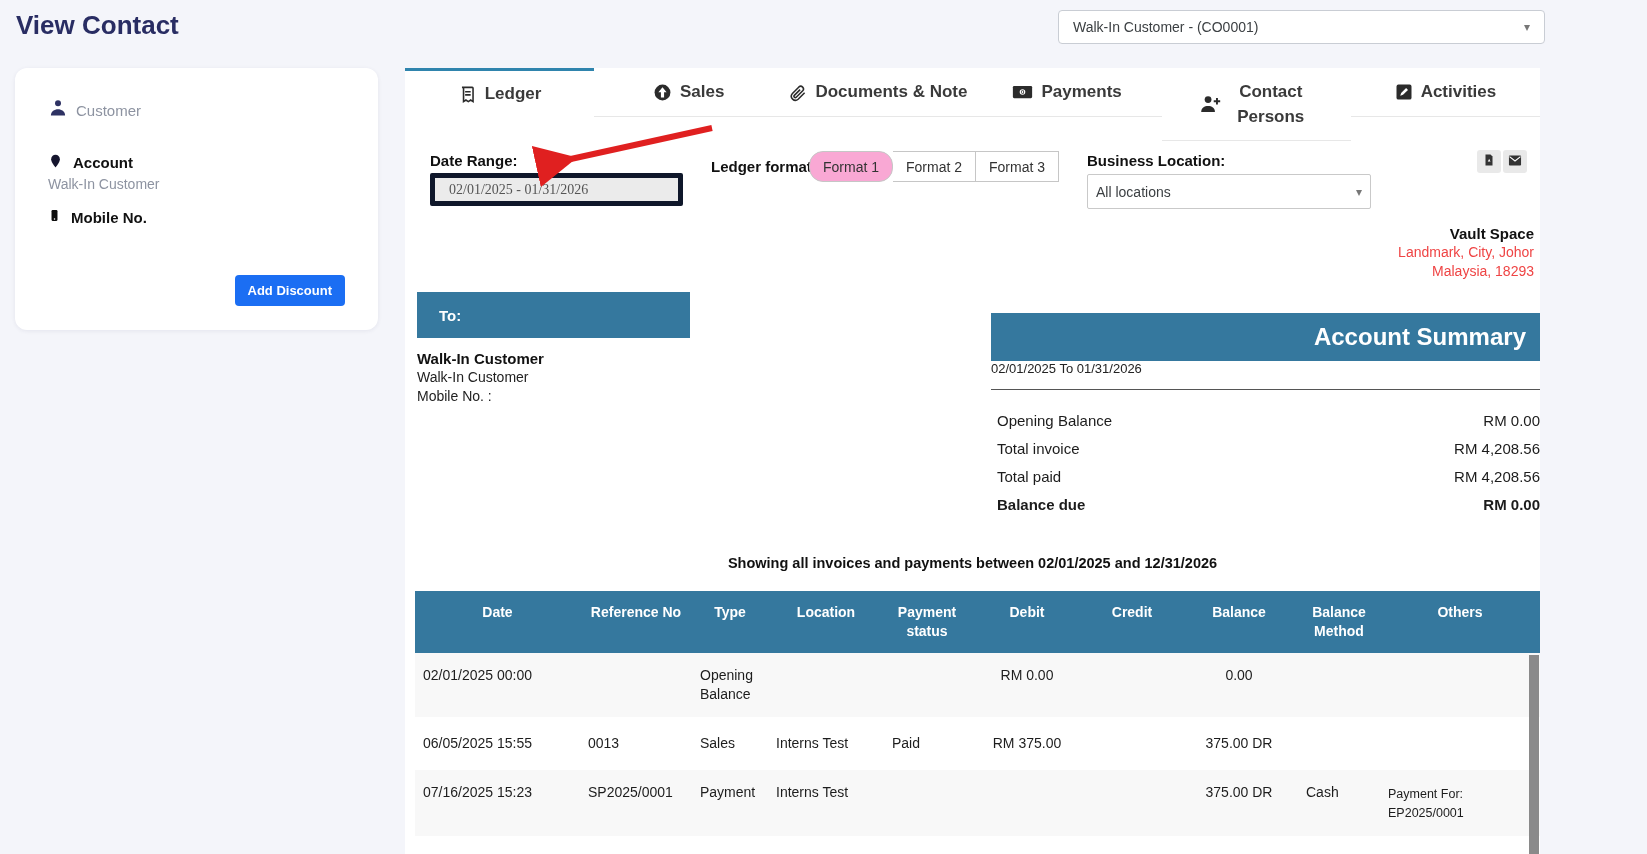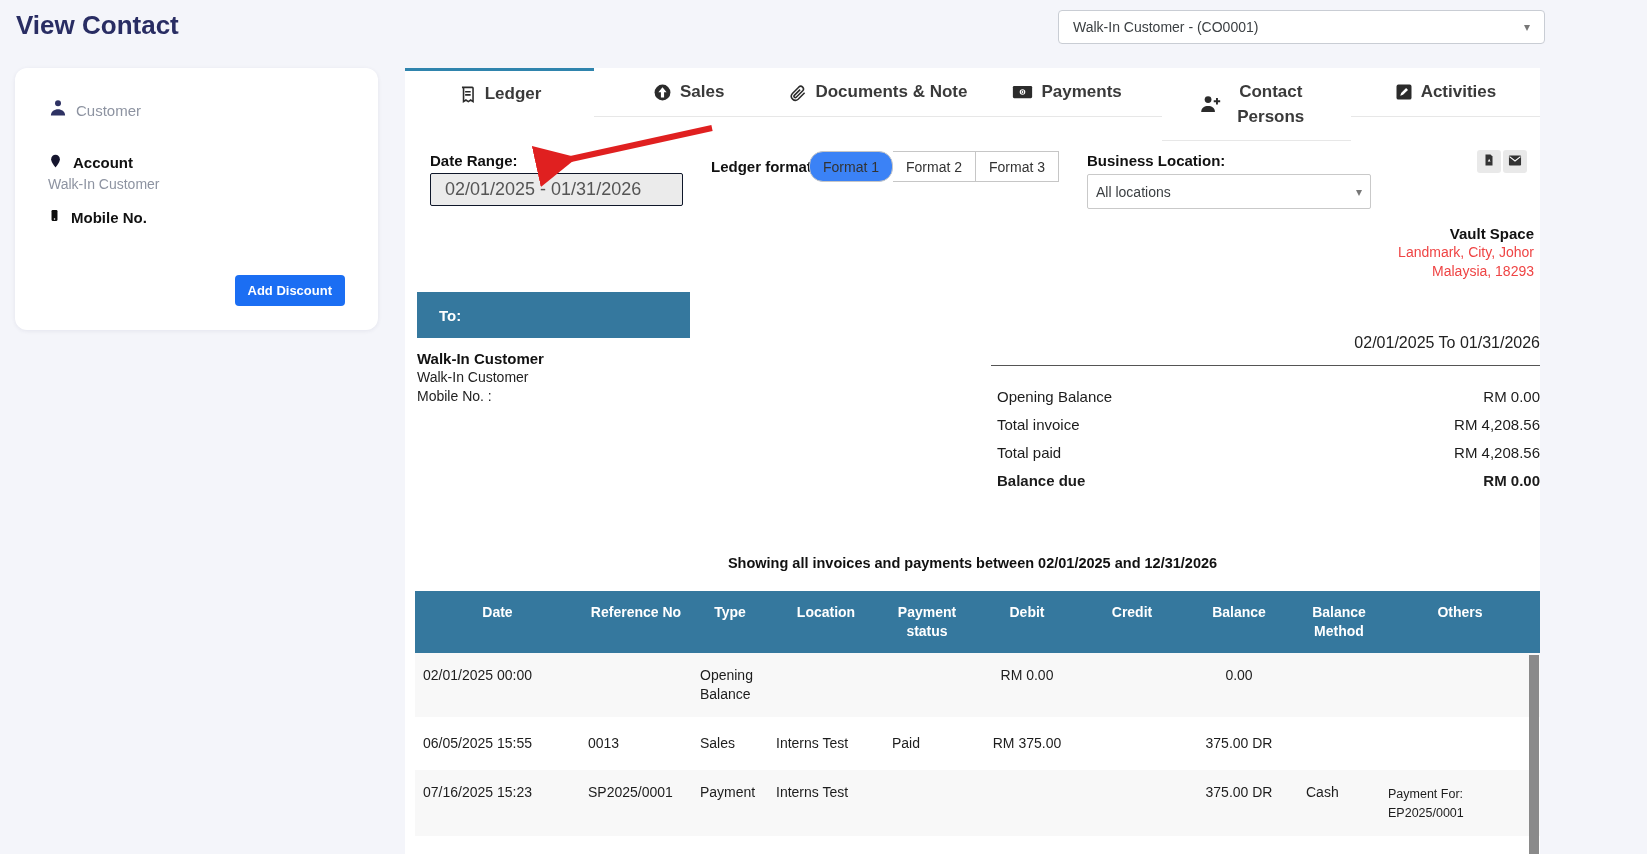--- a/index.html
+++ b/index.html
@@ -28,45 +28,45 @@
   .tabs { display:flex; align-items:flex-start; width:100%; }
   .tab { flex:1; height:49px; display:flex; align-items:center; justify-content:center; gap:8px;
     font-size:17px; font-weight:bold; color:#3a3a3a; border-bottom:1px solid #e7e7e7; cursor:pointer; background:#fff; }
   .tab.active { border-top:3px solid #2f84ad; border-bottom:none; }
   .tab .ticon { display:flex; align-items:center; color:#2b2b2b; }
   .tab.tall { height:73px; }
   .tab.tall .tlabel { max-width:84px; text-align:center; line-height:25px; }
 
   .flt-label { position:absolute; font-size:15px; font-weight:bold; color:#111;text-align:center; }
   .date-input { position:absolute; left:25px; top:105px; width:253px; height:33px; background:#ebebeb;
-    border:1px solid #0f172a; border-radius:2px; font-size:18px; color:#555; padding-left:14px; font-family:Liberation Sans, sans-serif; }
+    border:5px solid #0f172a; border-radius:2px; font-size:14px; color:#555; padding-left:14px; font-family:Liberation Serif, serif; }
   .format-group { position:absolute; left:404px; top:83px; display:flex; }
   .fmt-btn { height:31px; padding:0 13px; font-size:14px; color:#333; background:#fff; border:1px solid #c6c6c6;
     border-left:none; cursor:pointer; font-family:inherit; white-space:nowrap; }
   .fmt-btn:first-child { border-left:1px solid #c6c6c6; }
-  .fmt-btn.active { background:#3b82f6;border-radius:14px; }
+  .fmt-btn.active { background:#f9a8d4;border-radius:14px; }
   .loc-select { position:absolute; left:682px; top:106px; width:284px; height:35px; background:#fff;
     border:1px solid #c9c9c9; border-radius:2px; display:flex; align-items:center; padding:0 8px; cursor:pointer; }
   .loc-select .val { flex:1; font-size:14px; color:#3c4043; }
   .mini-btn { position:absolute; top:82px; width:24px; height:23px; background:#e9e9e9; border:none; border-radius:3px;
     display:flex; align-items:center; justify-content:center; cursor:pointer; color:#333; }
   .biz-info { position:absolute; right:6px; top:156px; text-align:right; line-height:19px; }
   .biz-name { font-size:15px; font-weight:bold; color:#111; }
   .biz-line { font-size:14px; color:#ef4444; }
 
   .to-bar { position:absolute; left:12px; top:224px; width:273px; height:46px; background:#35789e; color:#fff;
     font-size:15px; font-weight:bold; display:flex; align-items:center; padding-left:22px; }
   .recipient { position:absolute; left:12px; top:281px; line-height:19px; }
   .recip-name { font-size:15px; font-weight:bold; color:#111; }
   .recip-line { font-size:14px; color:#222; }
 
   .summary { position:absolute; left:586px; top:245px; width:549px; }
   .summary-bar { height:48px; background:#35789e; color:#fff; font-size:24px; font-weight:bold;
     display:flex; align-items:center; justify-content:flex-end; padding-right:14px; }
-  .summary-period { text-align:right; font-size:16px; color:#222; margin-top:21px; }
+  .summary-period { text-align:left; font-size:13px; color:#222; margin-top:0; }
   .summary hr { border:none; border-top:1px solid #555; margin-top:13px; }
   .summary-rows { margin-top:16px; }
   .srow { display:flex; justify-content:space-between; font-size:15px; color:#1c1c1c; height:28px; align-items:center; padding-left:6px; }
   .srow.bold { font-weight:bold; }
 
   .caption { position:absolute; left:0; top:487px; width:100%; text-align:center; font-size:14.5px; font-weight:bold; color:#111; }
 
   .ledger-table { position:absolute; left:10px; top:523px; width:1125px; border-collapse:collapse; table-layout:fixed; }
   .ledger-table th { background:#35789e; color:#fff; font-size:14px; font-weight:bold; text-align:center;
     vertical-align:top; padding:12px 4px; line-height:19px; }
@@ -223,20 +223,23 @@
   <div class="to-bar">
     <span>To:</span>
   </div>
   <div class="recipient">
     <div class="recip-name">Walk-In Customer</div>
     <div class="recip-line">Walk-In Customer</div>
     <div class="recip-line">Mobile No. :</div>
   </div>
 
   <div class="summary">
+    <div class="summary-bar">
+      <span>Account Summary</span>
+    </div>
     <div class="summary-period">02/01/2025 To 01/31/2026</div>
     <hr>
     <div class="summary-rows">
         <div class="srow">
           <span>Opening Balance</span>
           <span>RM 0.00</span>
         </div>
         <div class="srow">
           <span>Total invoice</span>
           <span>RM 4,208.56</span>

